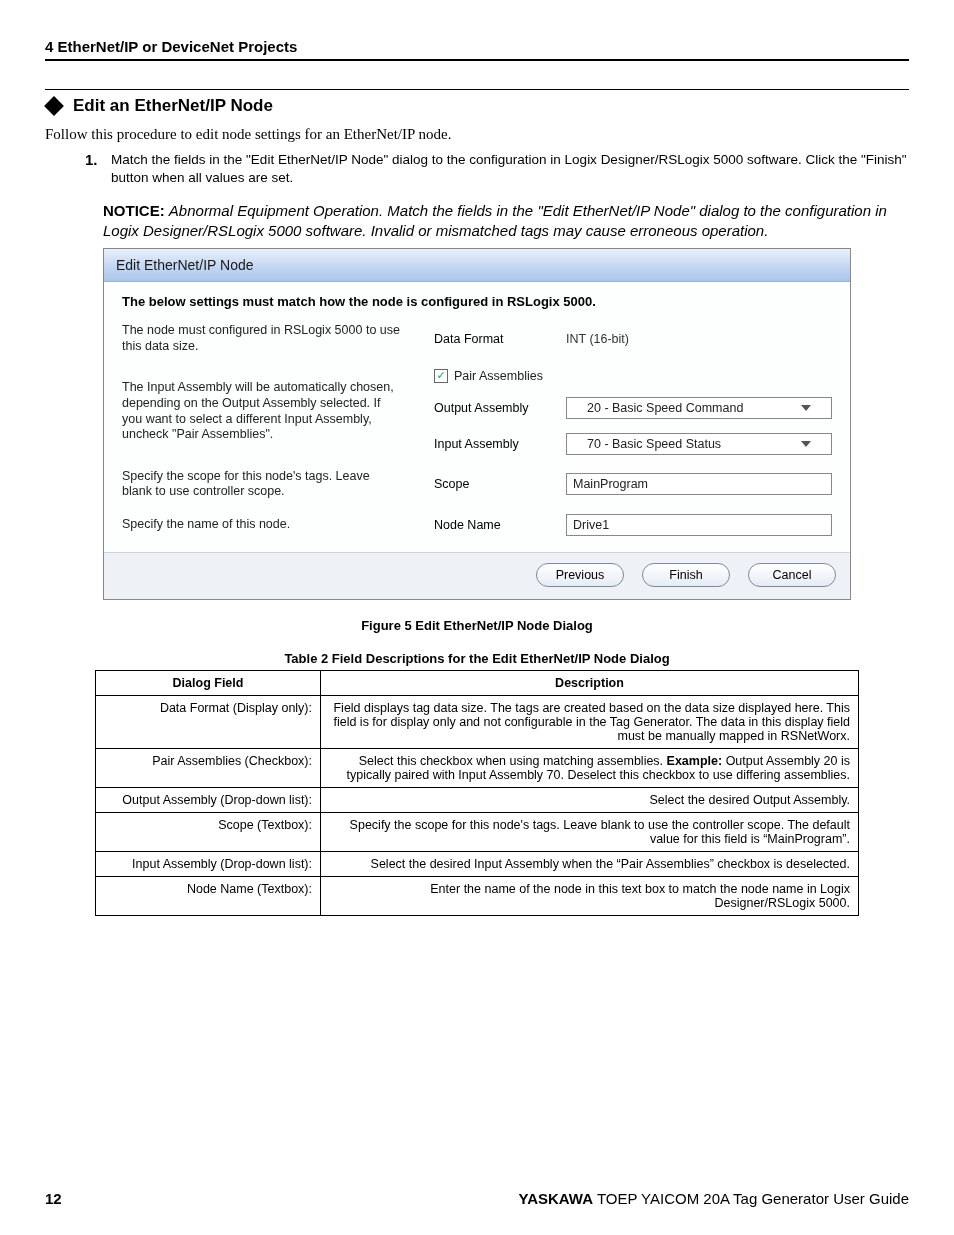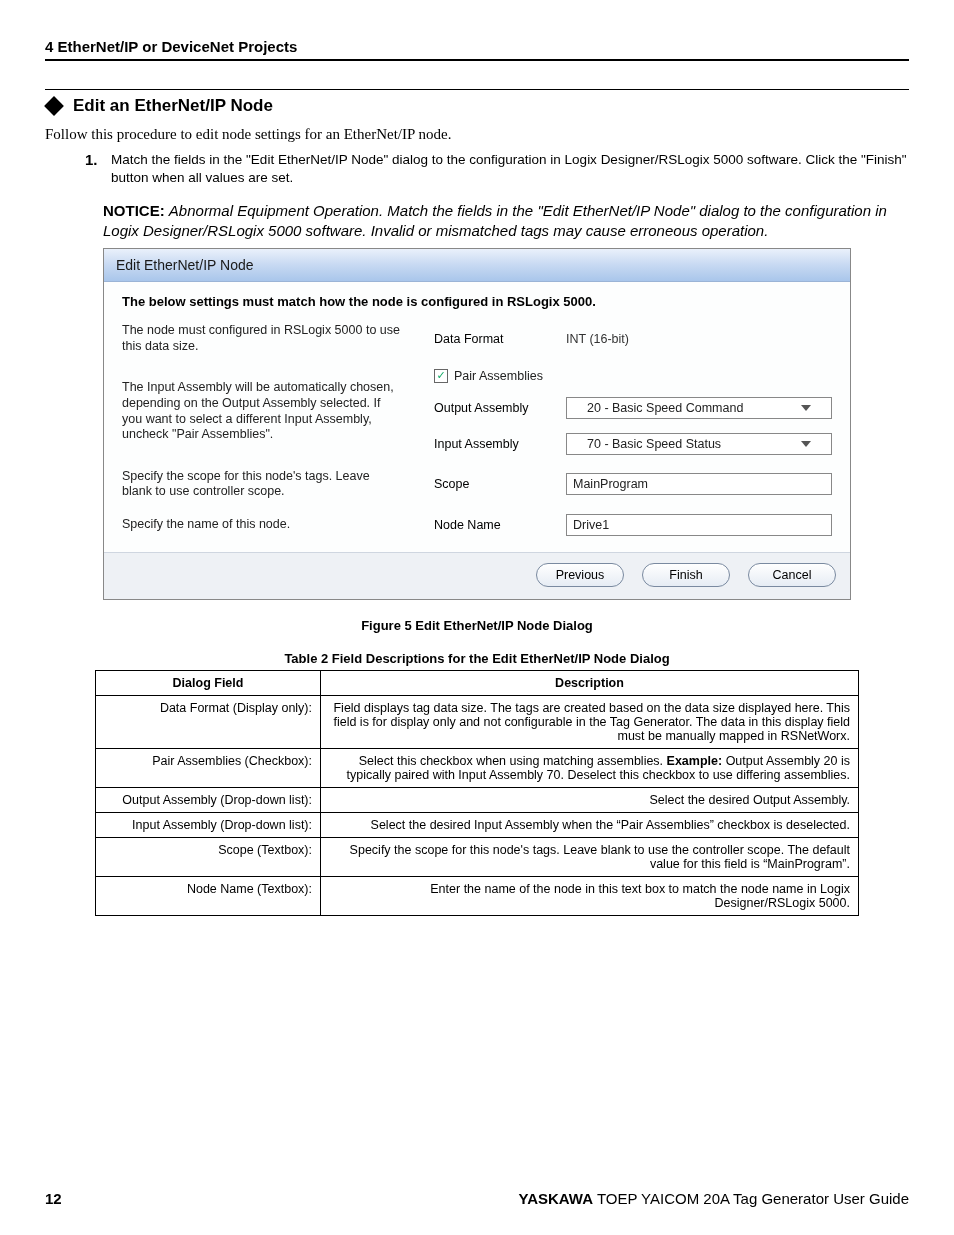--- a/index.html
+++ b/index.html
@@ -162,26 +162,26 @@
       <td class="fcol">Pair Assemblies (Checkbox):</td>
       <td>
         <span>Select this checkbox when using matching assemblies. </span><b>Example:</b><span> Output Assembly 20 is typically paired with Input Assembly 70. Deselect this checkbox to use differing assemblies.</span>
       </td>
     </tr>
     <tr>
       <td class="fcol">Output Assembly (Drop-down list):</td>
       <td>Select the desired Output Assembly.</td>
     </tr>
     <tr>
+      <td class="fcol">Scope (Textbox):</td>
+      <td>Specify the scope for this node's tags. Leave blank to use the controller scope. The default value for this field is “MainProgram”.</td>
+    </tr>
+    <tr>
       <td class="fcol">Input Assembly (Drop-down list):</td>
       <td>Select the desired Input Assembly when the “Pair Assemblies” checkbox is deselected.</td>
-    </tr>
-    <tr>
-      <td class="fcol">Scope (Textbox):</td>
-      <td>Specify the scope for this node's tags. Leave blank to use the controller scope. The default value for this field is “MainProgram”.</td>
     </tr>
     <tr>
       <td class="fcol">Node Name (Textbox):</td>
       <td>Enter the name of the node in this text box to match the node name in Logix Designer/RSLogix 5000.</td>
     </tr>
   </tbody>
 </table>
 
 <div class="footer">
   <span class="pg">12</span>

